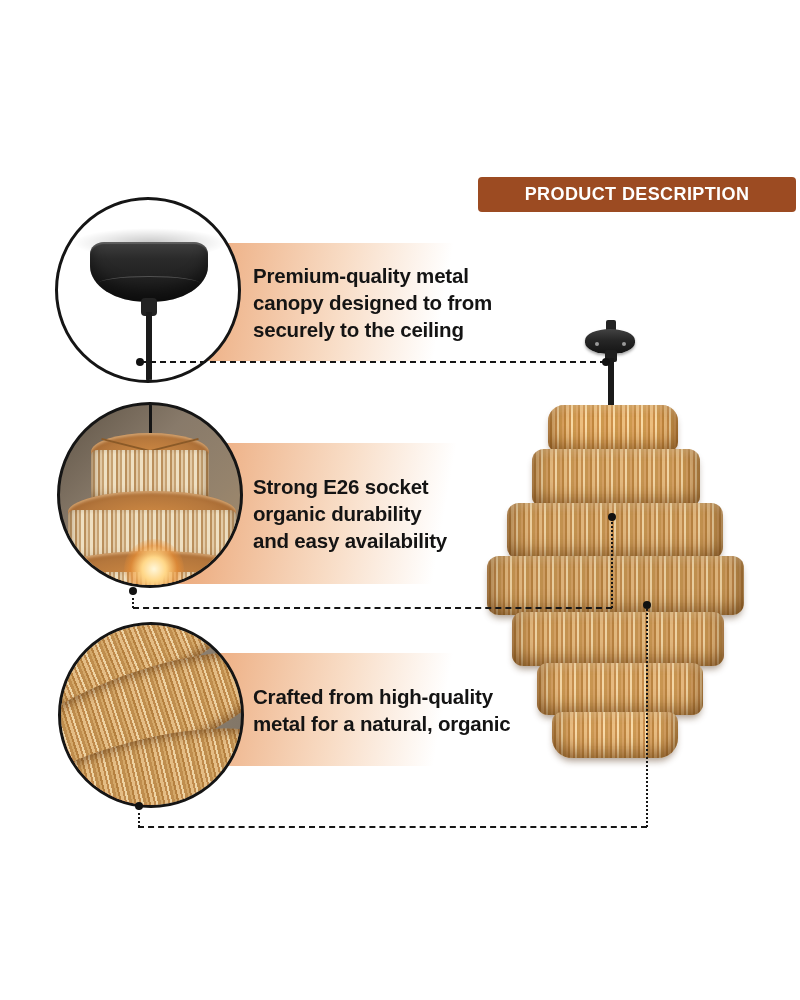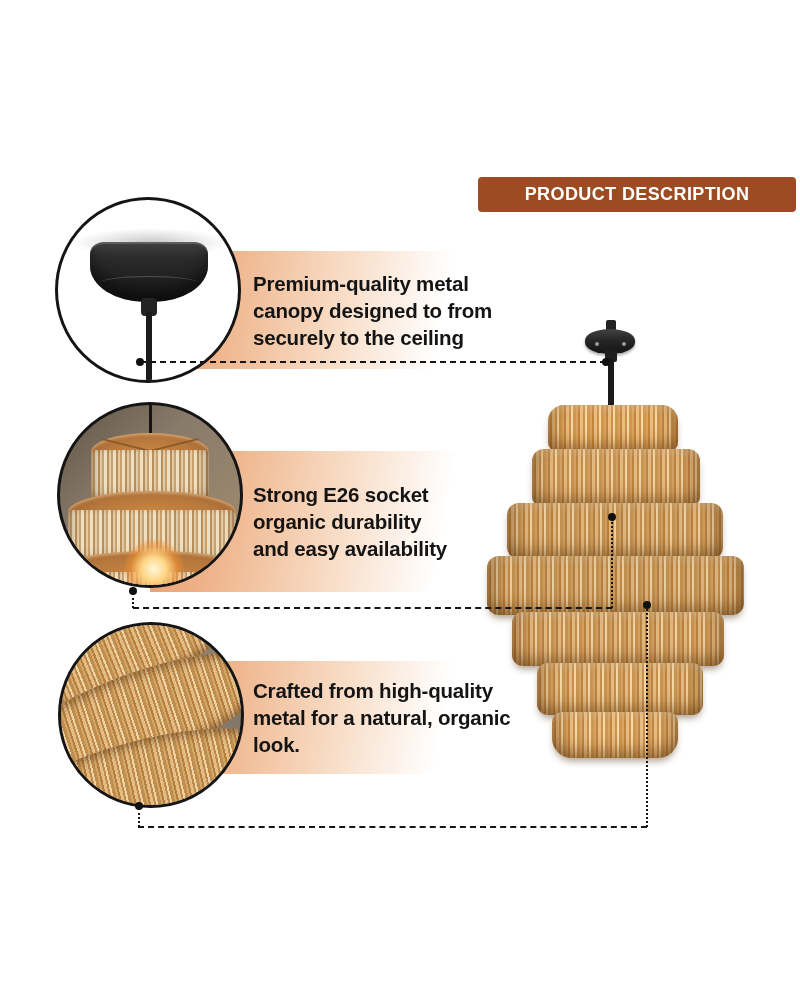--- a/index.html
+++ b/index.html
@@ -11,21 +11,21 @@
   .badge{
     position:absolute;left:478px;top:177px;width:318px;height:35px;
     background:#9C4B22;border-radius:4px;display:flex;align-items:center;justify-content:center;
   }
   .badge span{color:#ffffff;font-weight:bold;font-size:18px;letter-spacing:.4px;}
   
   .bar{
     position:absolute;left:150px;width:390px;z-index:1;
     background:linear-gradient(100deg,#e89e6e 0%,#eeb288 18%,#f8dcc5 48%,#ffffff 74%,#ffffff 100%);
     display:flex;flex-direction:column;justify-content:center;
-    padding-left:103px;box-sizing:border-box;margin-top:8px;
+    padding-left:103px;box-sizing:border-box;
   }
   .bar1{top:243px;height:118px;}
   .bar2{top:443px;height:141px;}
   .bar3{top:653px;height:113px;}
   .bar .tline{font-size:20.5px;font-weight:bold;color:#141414;line-height:27px;letter-spacing:-.2px;white-space:nowrap;}
   
   .circle{
     position:absolute;width:186px;height:186px;border-radius:50%;
     border:3px solid #151515;box-sizing:border-box;overflow:hidden;background:#fff;z-index:3;
   }
@@ -133,21 +133,20 @@
     <div class="tline">securely to the ceiling</div>
   </div>
   <div class="bar bar2">
     <div class="tline">Strong E26 socket</div>
     <div class="tline">organic durability</div>
     <div class="tline">and easy availability</div>
   </div>
   <div class="bar bar3">
     <div class="tline">Crafted from high-quality</div>
     <div class="tline">metal for a natural, organic</div>
-    <div class="tline">look.</div>
   </div>
 
   <div class="lamp">
     <div class="stub"></div>
     <div class="disc"></div>
     <div class="screw sc1"></div>
     <div class="screw sc2"></div>
     <div class="neck"></div>
     <div class="rod"></div>
     <div class="tier t1"></div>

